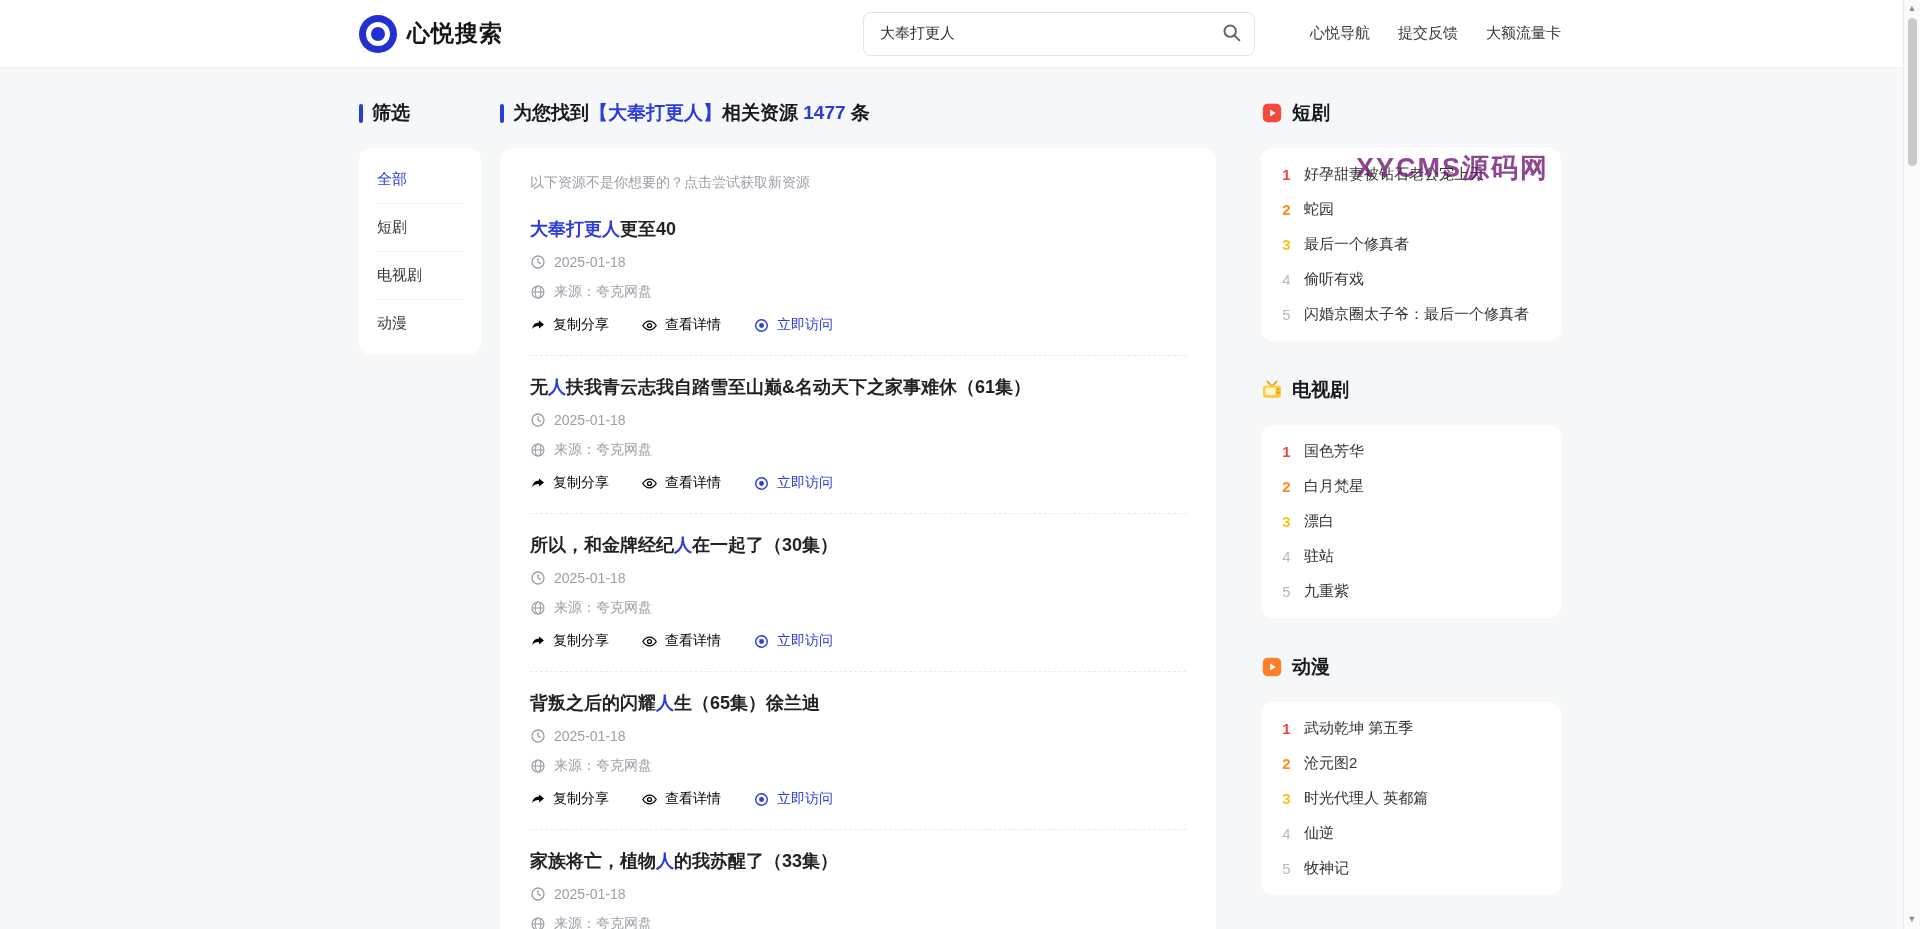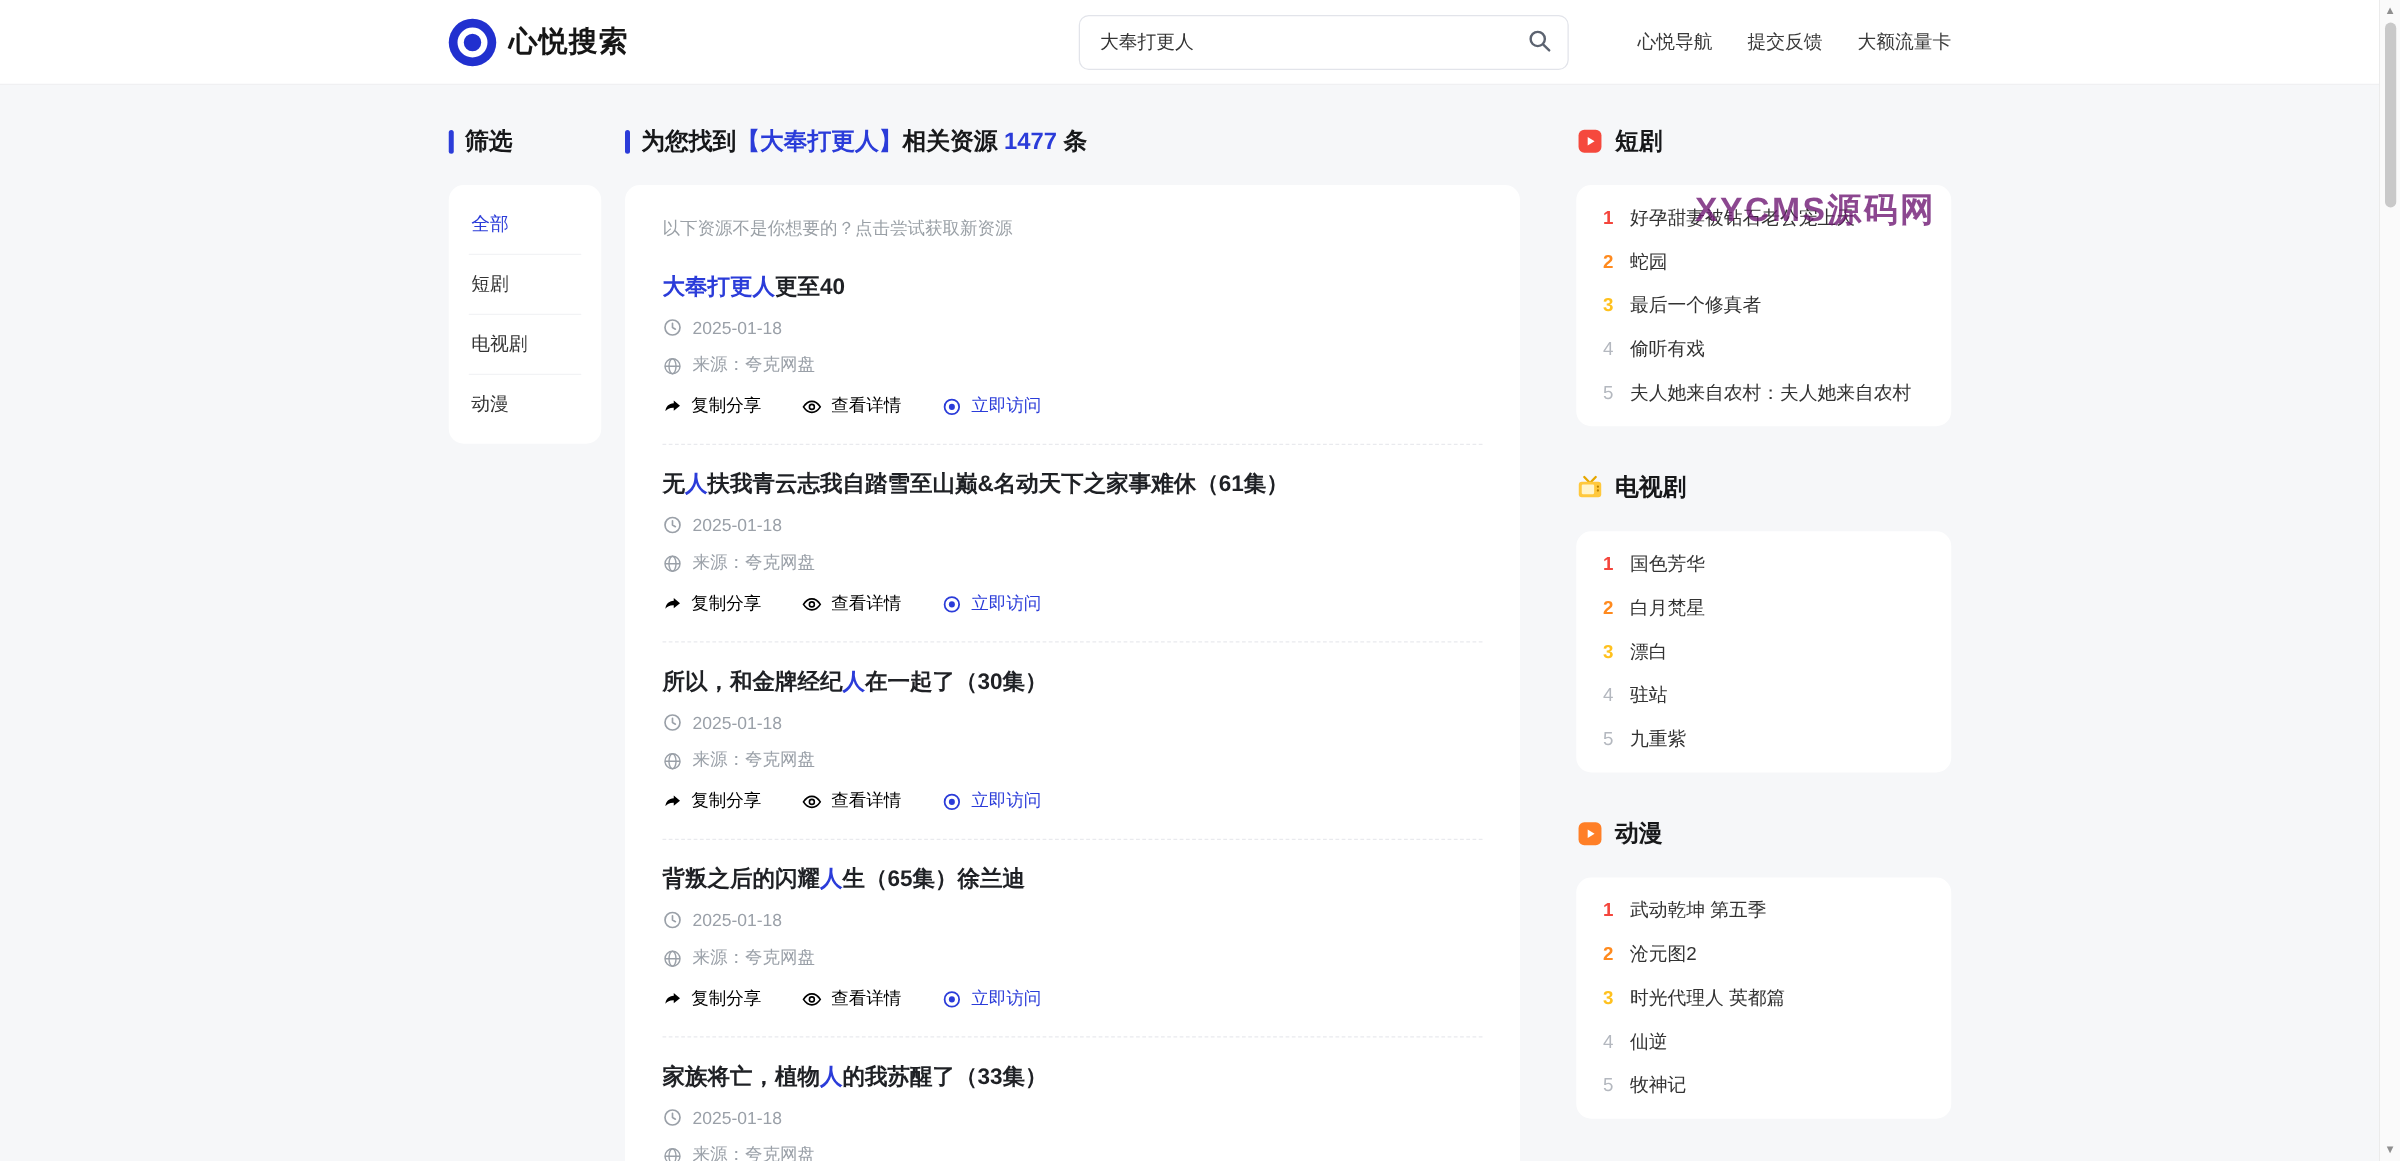--- a/index.html
+++ b/index.html
@@ -41,21 +41,21 @@
   .filter-item:last-child{border-bottom:none}
   .filter-item.active{color:#2b3cd9}
 
   
   .results-card{padding:22px 30px;min-height:900px}
   .notice{text-align:left;color:#9aa0a6;font-size:14px;padding:4px 0 6px;cursor:pointer}
   .result-item{padding:19px 0 21px;border-bottom:1px dashed #e9eaee}
   .result-item:last-child{border-bottom:none}
   .result-title{font-size:18px;font-weight:bold;color:#1f2125;cursor:pointer;line-height:24px}
   .result-title .hl{color:#2b3cd9}
-  .meta-row{display:flex;align-items:flex-end;gap:8px;margin-top:13px;color:#9aa0a8;font-size:14px}
+  .meta-row{display:flex;align-items:center;gap:8px;margin-top:13px;color:#9aa0a8;font-size:14px}
   .meta-row svg{flex:none;display:block}
   .action-row{display:flex;align-items:center;gap:32px;margin-top:15px}
   .action-link{display:flex;align-items:center;gap:7px;font-size:14px;color:#000000;cursor:pointer}
   .action-link svg{display:block}
   .action-link.visit{color:#2b3cd9}
 
   
   .rank-section{margin-bottom:36px}
   .rank-card{padding:9px 18px}
   .rank-item{display:flex;align-items:center;gap:10px;padding:8px 0;font-size:15px;color:#333;
@@ -376,21 +376,21 @@
           <div class="rank-item">
             <span class="rank-num n3">3</span>
             <span class="rank-title">最后一个修真者</span>
           </div>
           <div class="rank-item">
             <span class="rank-num gray">4</span>
             <span class="rank-title">偷听有戏</span>
           </div>
           <div class="rank-item">
             <span class="rank-num gray">5</span>
-            <span class="rank-title">夫人她来自农村：夫人她来自农村</span>
+            <span class="rank-title">闪婚京圈太子爷：最后一个修真者</span>
           </div>
         </div>
       </section>
       <section class="rank-section">
         <div class="section-heading">
           <span class="rank-heading-icon">
             <svg width="22" height="22" viewBox="0 0 24 24">
               <path d="M7 2.8l4 4.2M17 2.8l-4 4.2" stroke="#e6a700" stroke-width="2" fill="none" stroke-linecap="round"></path>
               <rect x="2.2" y="7" width="19.6" height="13.4" rx="2.6" fill="#ffc83d"></rect>
               <rect x="4.8" y="9.4" width="10.8" height="8.4" rx="1" fill="#fff4cc"></rect>

